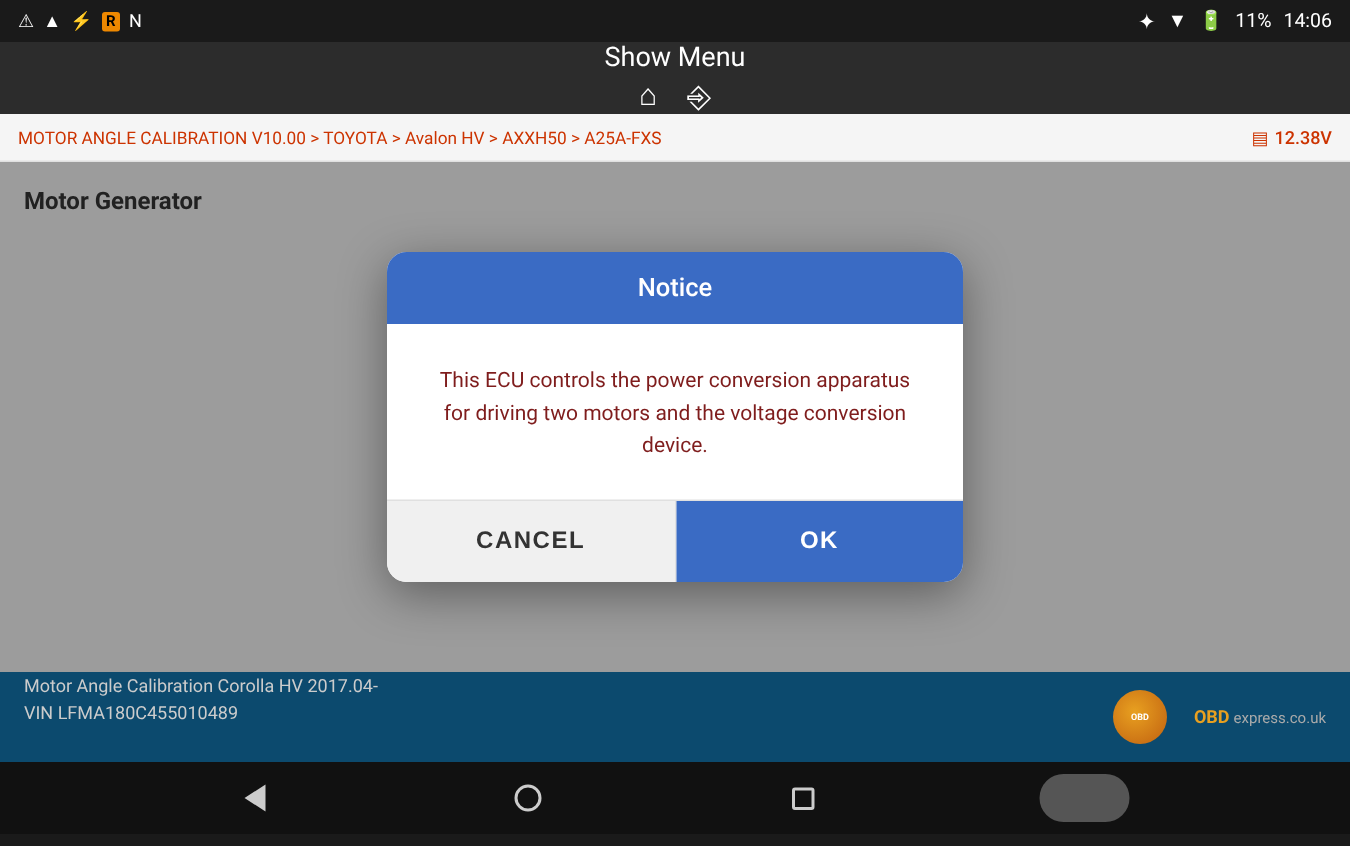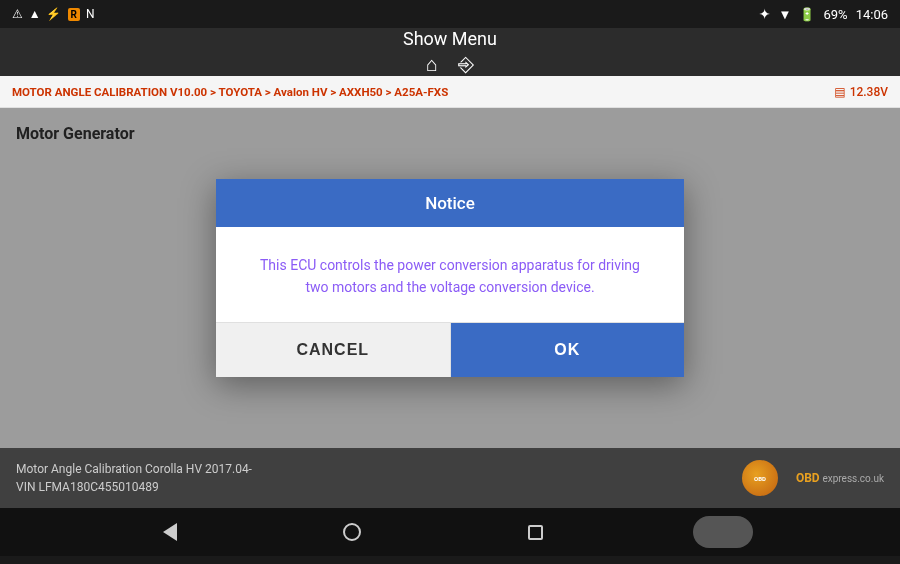--- a/index.html
+++ b/index.html
@@ -72,21 +72,21 @@
       background: #f5f5f5;
       display: flex;
       align-items: center;
       justify-content: space-between;
       padding: 0 12px;
       border-bottom: 1px solid #e0e0e0;
     }
     .breadcrumb-text {
       color: #cc3300;
       font-size: 11.5px;
-      font-weight: 700;
+      font-weight: 400;
     }
     .voltage-badge {
       display: flex;
       align-items: center;
       gap: 4px;
       color: #cc3300;
       font-size: 12px;
       font-weight: 500;
     }
 
@@ -107,42 +107,42 @@
     
     .dialog-overlay {
       position: absolute;
       top: 0; left: 0; right: 0; bottom: 0;
       background: rgba(0,0,0,0.35);
       display: flex;
       align-items: center;
       justify-content: center;
     }
     .dialog {
-      width: 468px;
+      width: 384px;
       background: #fff;
-      border-radius: 0;
+      border-radius: 13px;
       overflow: hidden;
       box-shadow: 0 8px 32px rgba(0,0,0,0.4);
     }
     .dialog-header {
       background: #3a6bc4;
       padding: 14px 20px;
       text-align: center;
     }
     .dialog-header-title {
       color: #fff;
       font-size: 17px;
       font-weight: 500;
     }
     .dialog-body {
       padding: 28px 32px 24px 32px;
       text-align: center;
     }
     .dialog-message {
-      color: #8b5cf6;
+      color: #7f1d1d;
       font-size: 14px;
       line-height: 1.55;
     }
     .dialog-buttons {
       display: flex;
       border-top: 1px solid #e0e0e0;
     }
     .btn-cancel {
       flex: 1;
       padding: 12px 0;
@@ -166,23 +166,22 @@
       font-weight: 600;
       letter-spacing: 1px;
       cursor: pointer;
       text-transform: uppercase;
     }
 
     
     .footer-info {
       width: 100%;
       height: 60px;
-      background: #404040;
-      display: flex;
-      align-items: center;
+      background: #0c4a6e;
+      display: flex;
       justify-content: space-between;
       padding: 0 16px;
     }
     .footer-text {
       color: #ccc;
       font-size: 12px;
       line-height: 1.5;
     }
     .obd-logo {
       display: flex;
@@ -266,21 +265,21 @@
     <span class="status-icon">⚠</span>
     <span class="status-icon">▲</span>
     <span class="status-icon">⚡</span>
     <span class="status-icon" style="font-size:10px;background:#e80;color:#000;padding:1px 3px;border-radius:2px;font-weight:bold;">R</span>
     <span class="status-icon">N</span>
   </div>
   <div class="status-bar-right">
     <span style="font-size:14px;">✦</span>
     <span style="font-size:13px;">▼</span>
     <span>🔋</span>
-    <span>69%</span>
+    <span>11%</span>
     <span>14:06</span>
   </div>
 </div>
 
 <div class="top-nav">
   <span class="top-nav-title">Show Menu</span>
   <div class="top-nav-icons">
     <span class="nav-icon">⌂</span>
     <span class="nav-icon">⎆</span>
   </div>

